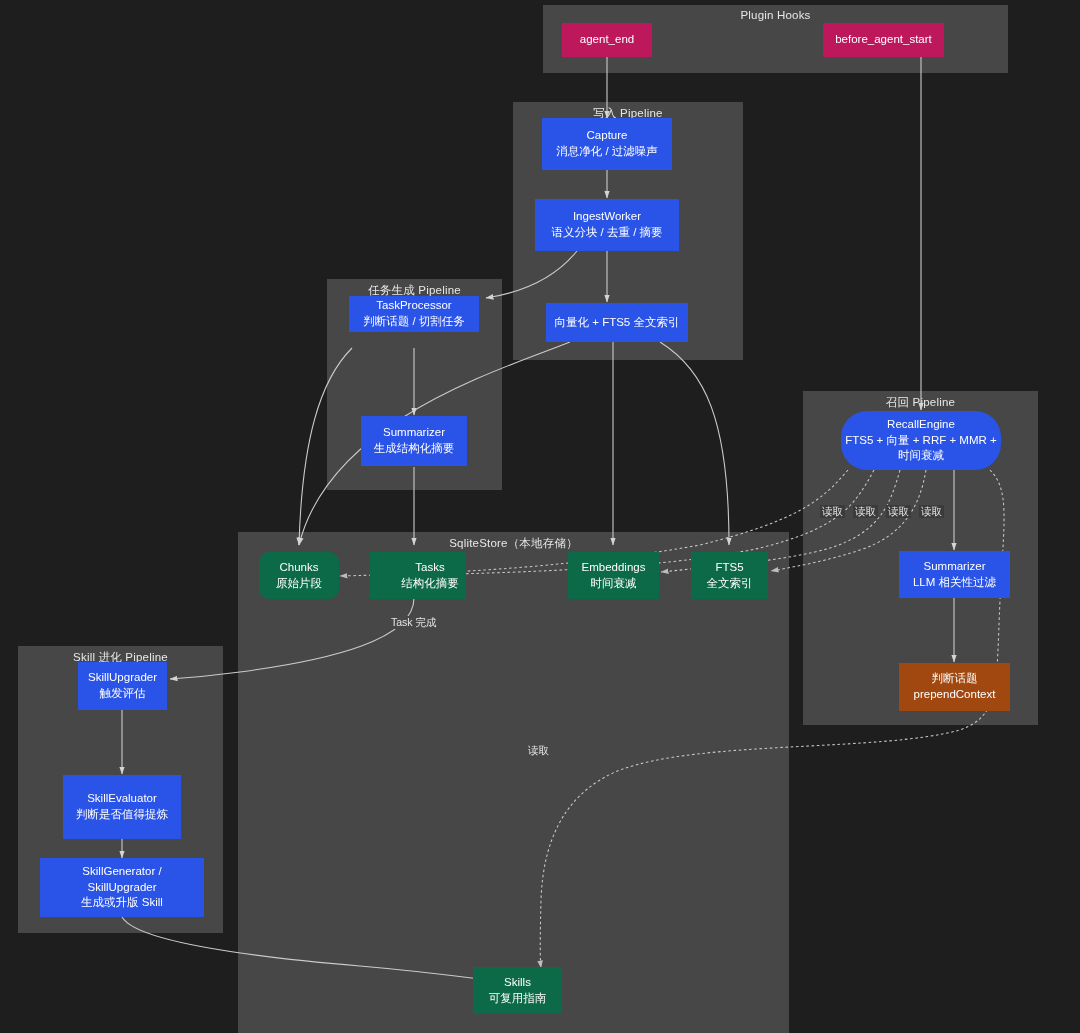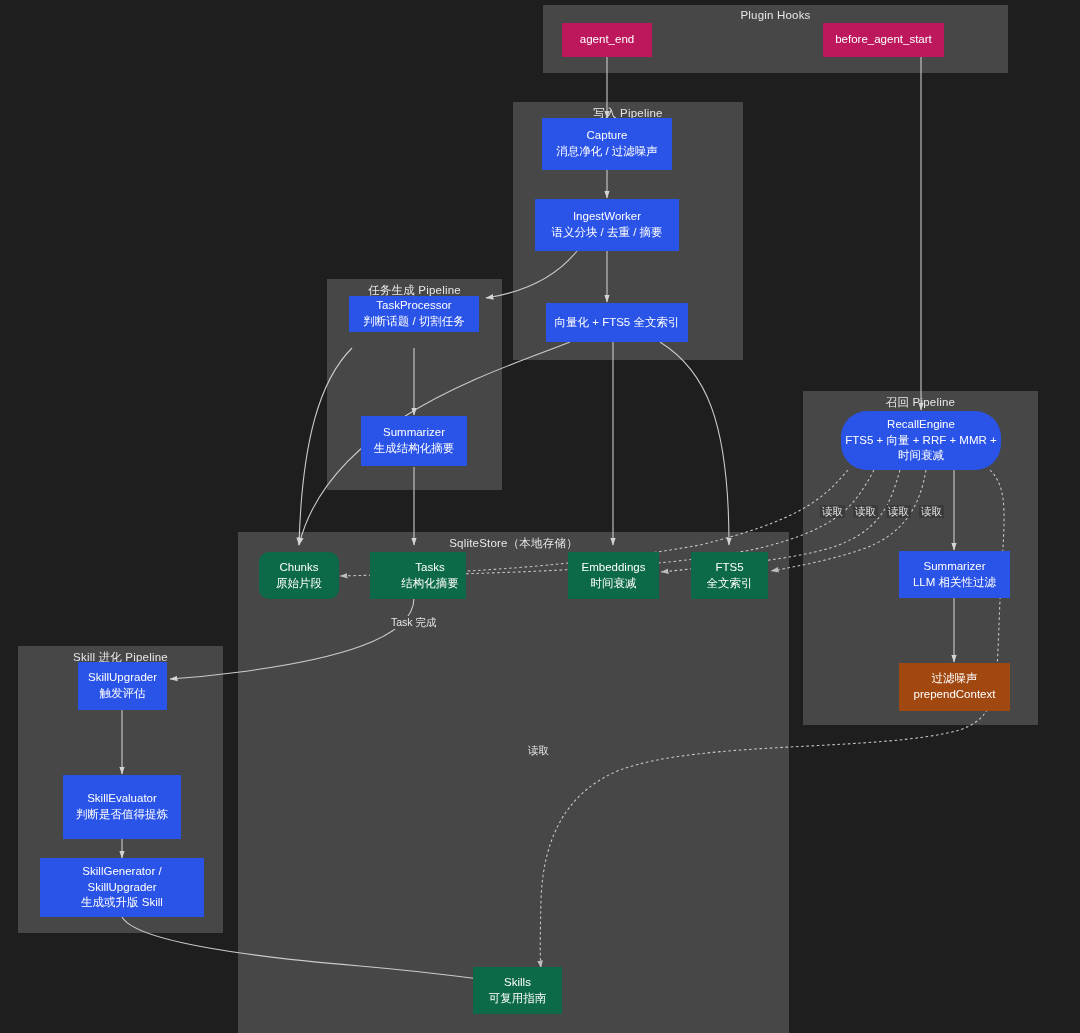--- a/index.html
+++ b/index.html
@@ -192,21 +192,21 @@
   <div class="node blue" style="left:841px; top:411px; width:160px; height:59px;border-radius:26px;">
     <span class="ln n-title">RecallEngine</span>
     <span class="ln n-sub">FTS5 + 向量 + RRF + MMR +</span>
     <span class="ln n-sub">时间衰减</span>
   </div>
   <div class="node blue" style="left:899px; top:551px; width:111px; height:47px;">
     <span class="ln n-title">Summarizer</span>
     <span class="ln n-sub">LLM 相关性过滤</span>
   </div>
   <div class="node orange" style="left:899px; top:663px; width:111px; height:48px;">
-    <span class="ln n-title">过滤噪声</span>
+    <span class="ln n-title">判断话题</span>
     <span class="ln n-sub">prependContext</span>
   </div>
 
   <div class="node green" style="left:259px; top:552px; width:80px; height:47px;border-radius:10px;">
     <span class="ln n-title">Chunks</span>
     <span class="ln n-sub">原始片段</span>
   </div>
   <div class="node green" style="left:370px; top:552px; width:96px; height:47px;padding-left:24px;">
     <span class="ln n-title">Tasks</span>
     <span class="ln n-sub">结构化摘要</span>

